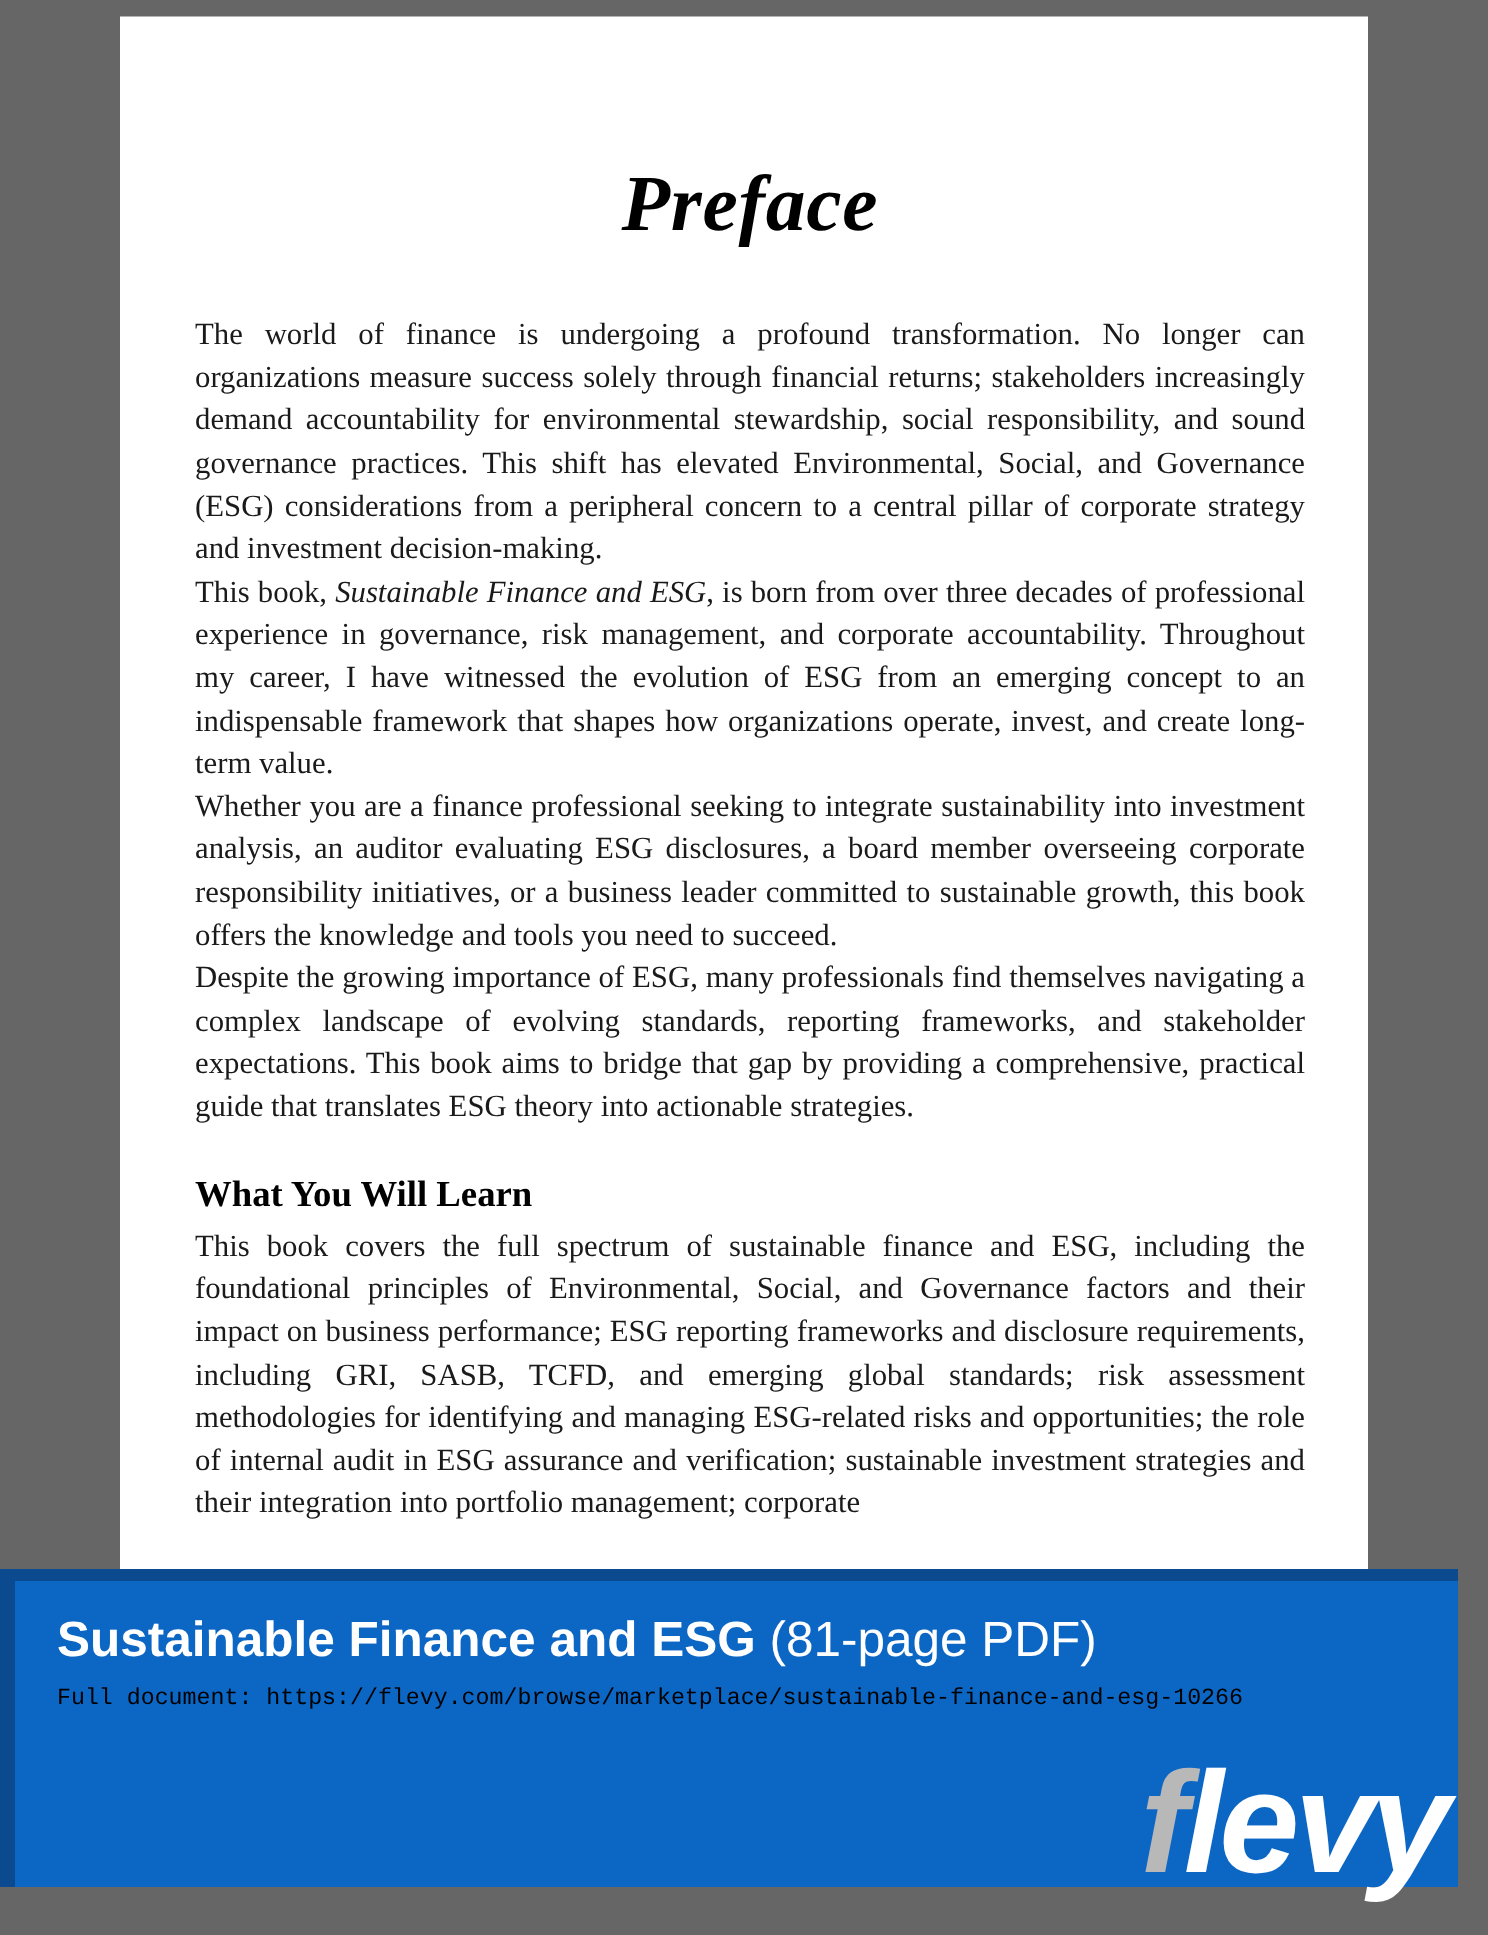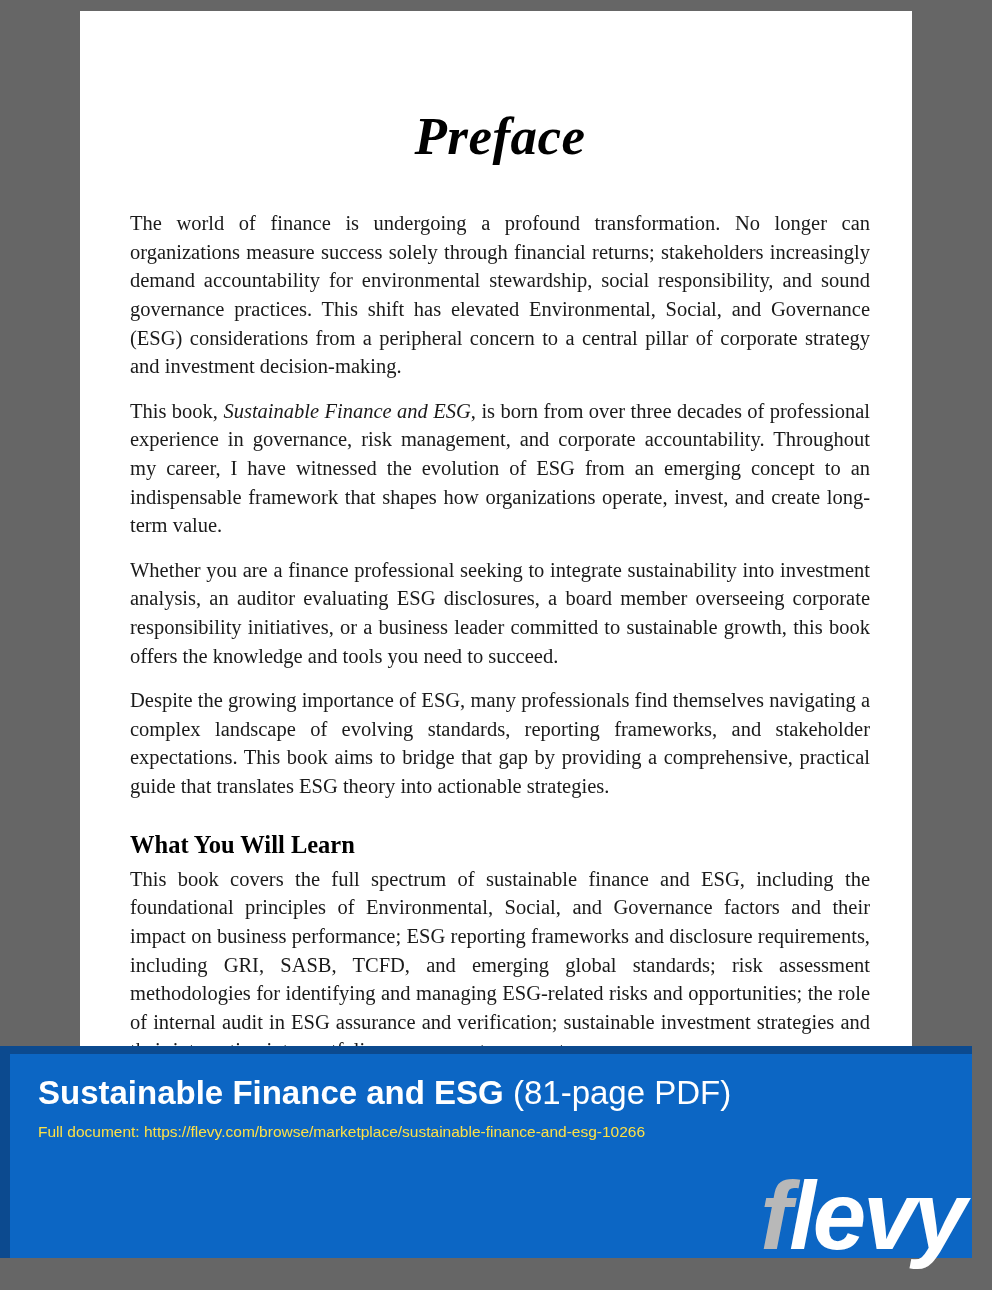--- a/index.html
+++ b/index.html
@@ -57,21 +57,21 @@
     line-height: 28.6px;
     color: #1a1a1a;
     text-align: justify;
     text-justify: inter-word;
     margin: 0;
     -webkit-hyphens: none;
     hyphens: none;
   }
 
   p.body-para + p.body-para {
-    margin-top: 16px;
+    margin-top: 0;
   }
 
   p.body-para em {
     font-style: italic;
   }
 
   h2.section-head {
     font-family: "Liberation Serif", serif;
     font-weight: bold;
     font-size: 24.5px;
@@ -127,24 +127,24 @@
   }
   .promo-sub {
     font-family: "Liberation Sans", sans-serif;
     font-size: 19.5px;
     line-height: 26px;
     color: #ffffff;
     margin: 12px 0 0 0;
     max-width: 660px;
   }
   .promo-link {
-    font-family: Liberation Sans, sans-serif;
+    font-family: Liberation Mono, monospace;
     font-size: 15.5px;
     line-height: 20px;
-    color: #fde047;
+    color: #000000;
     margin: 10px 0 0 0;
     white-space: nowrap;
   }
 
   
   .flevy-logo {
     position: absolute;
     right: 8px;
     bottom: -6px;
     font-family: "Liberation Sans", sans-serif;

